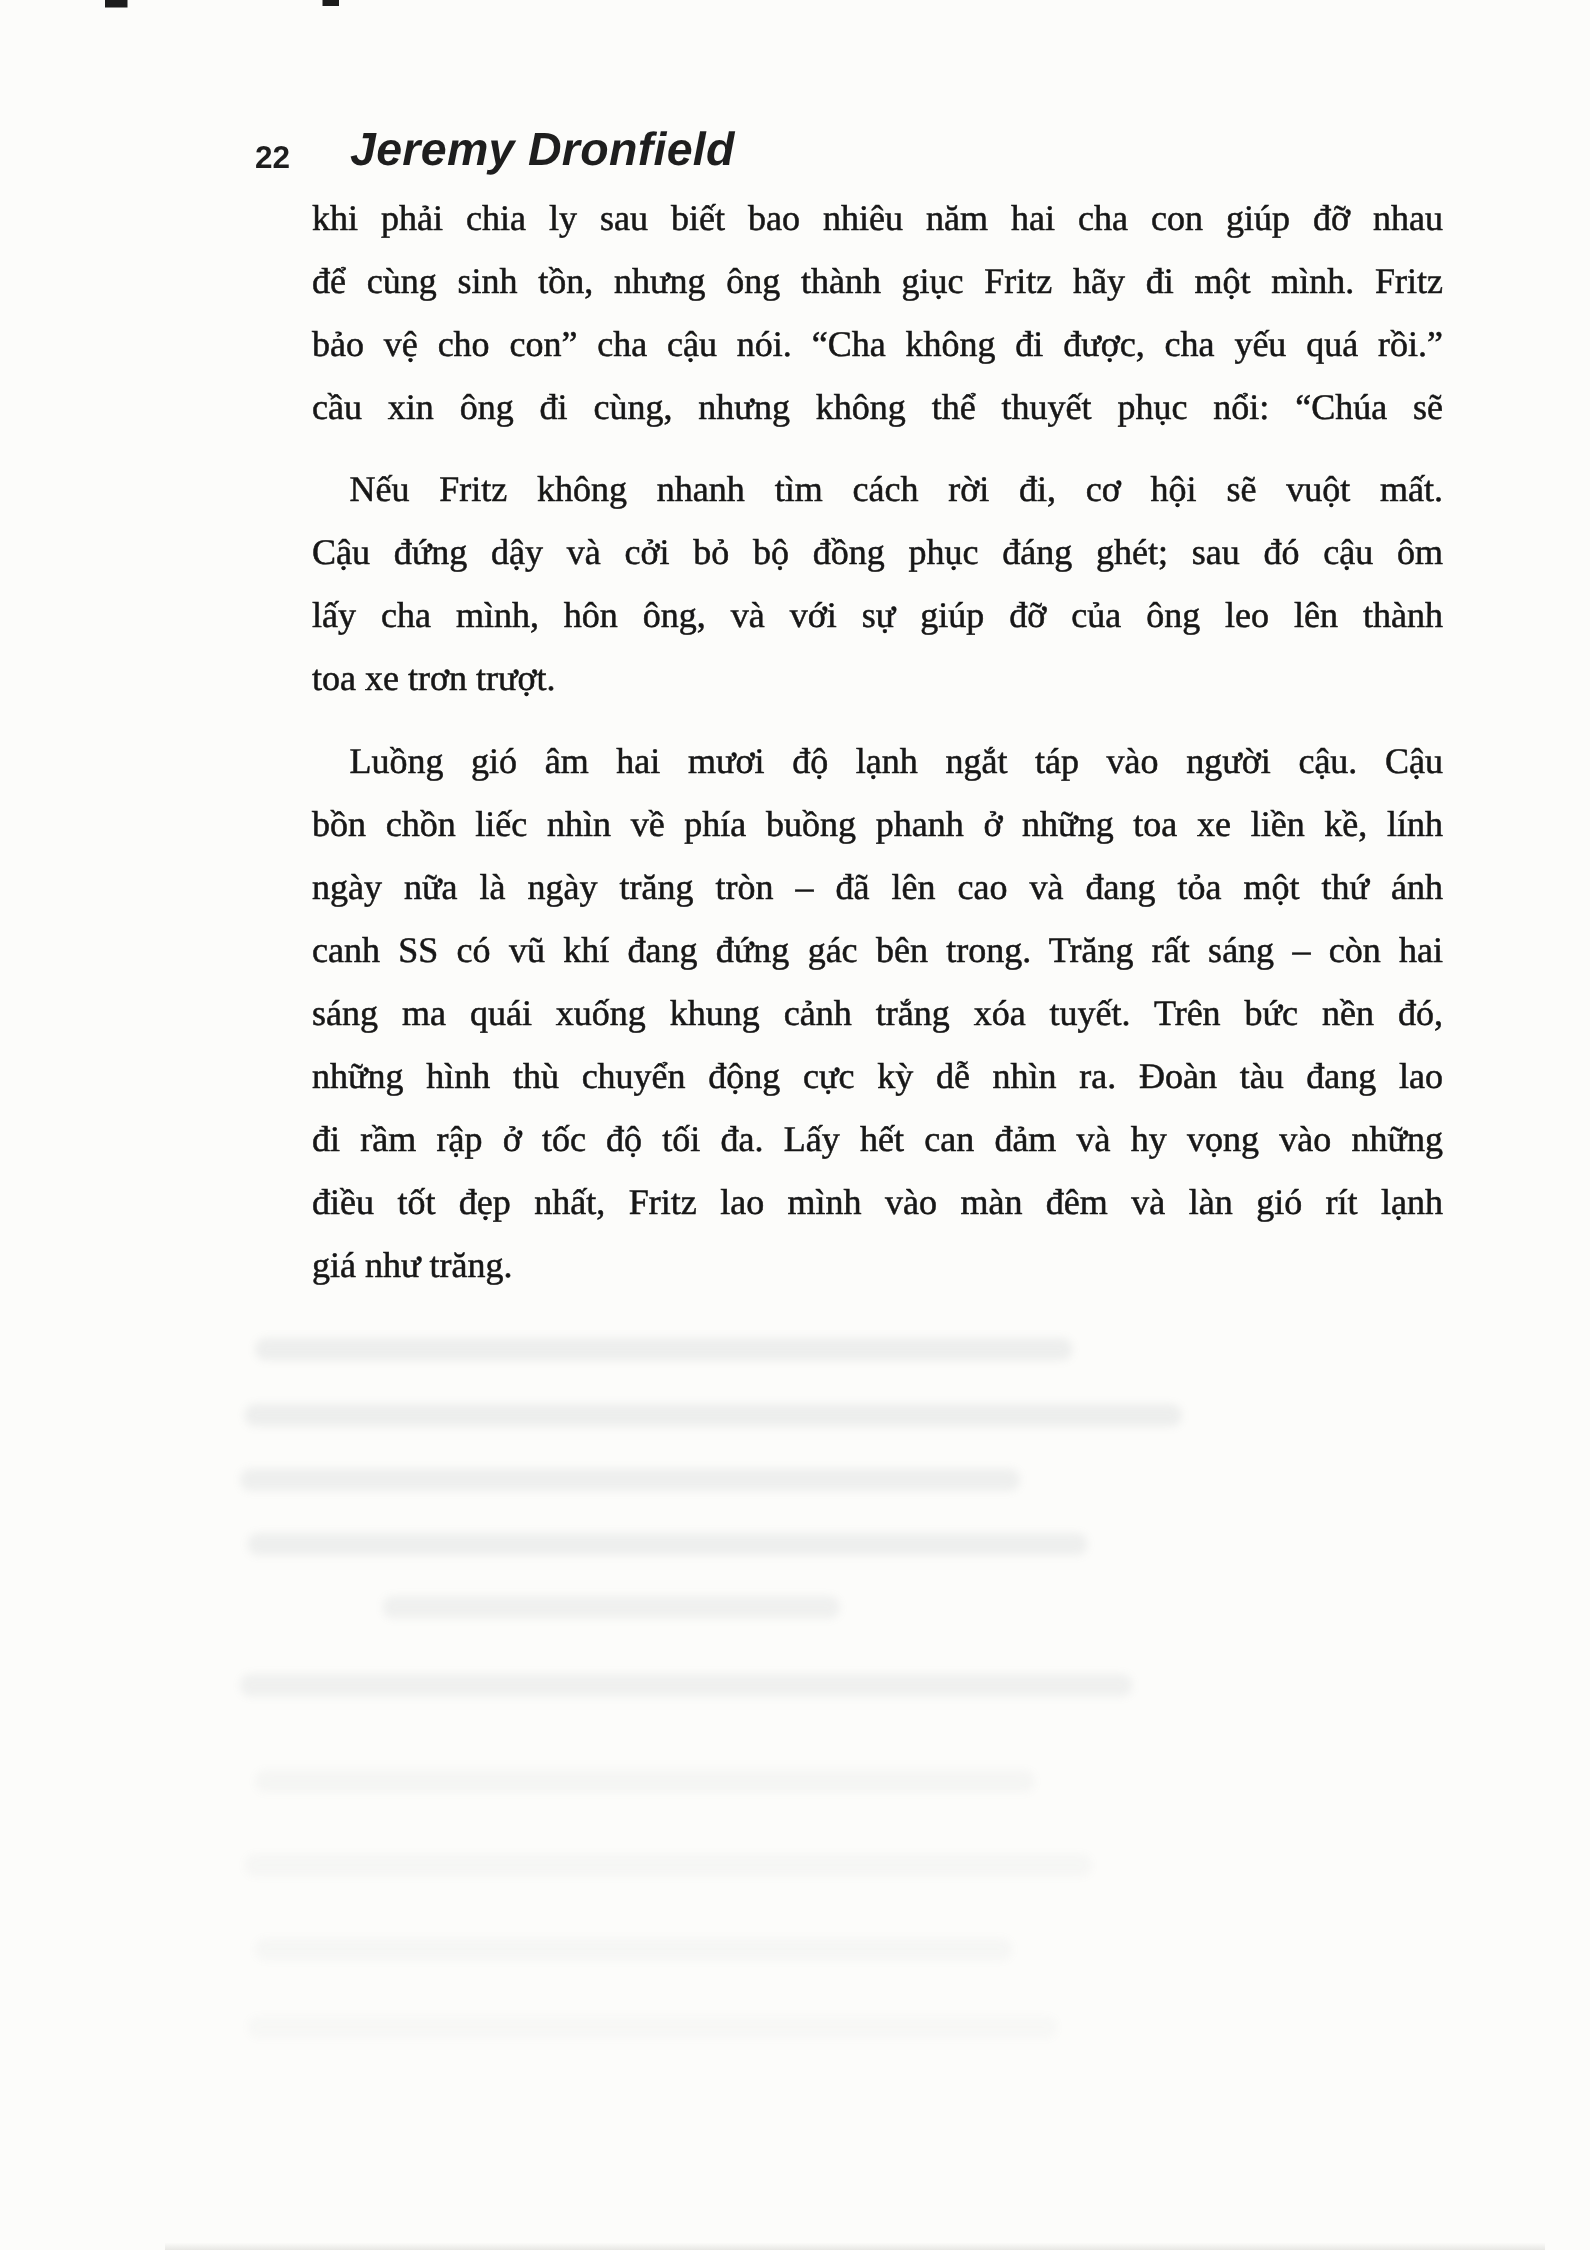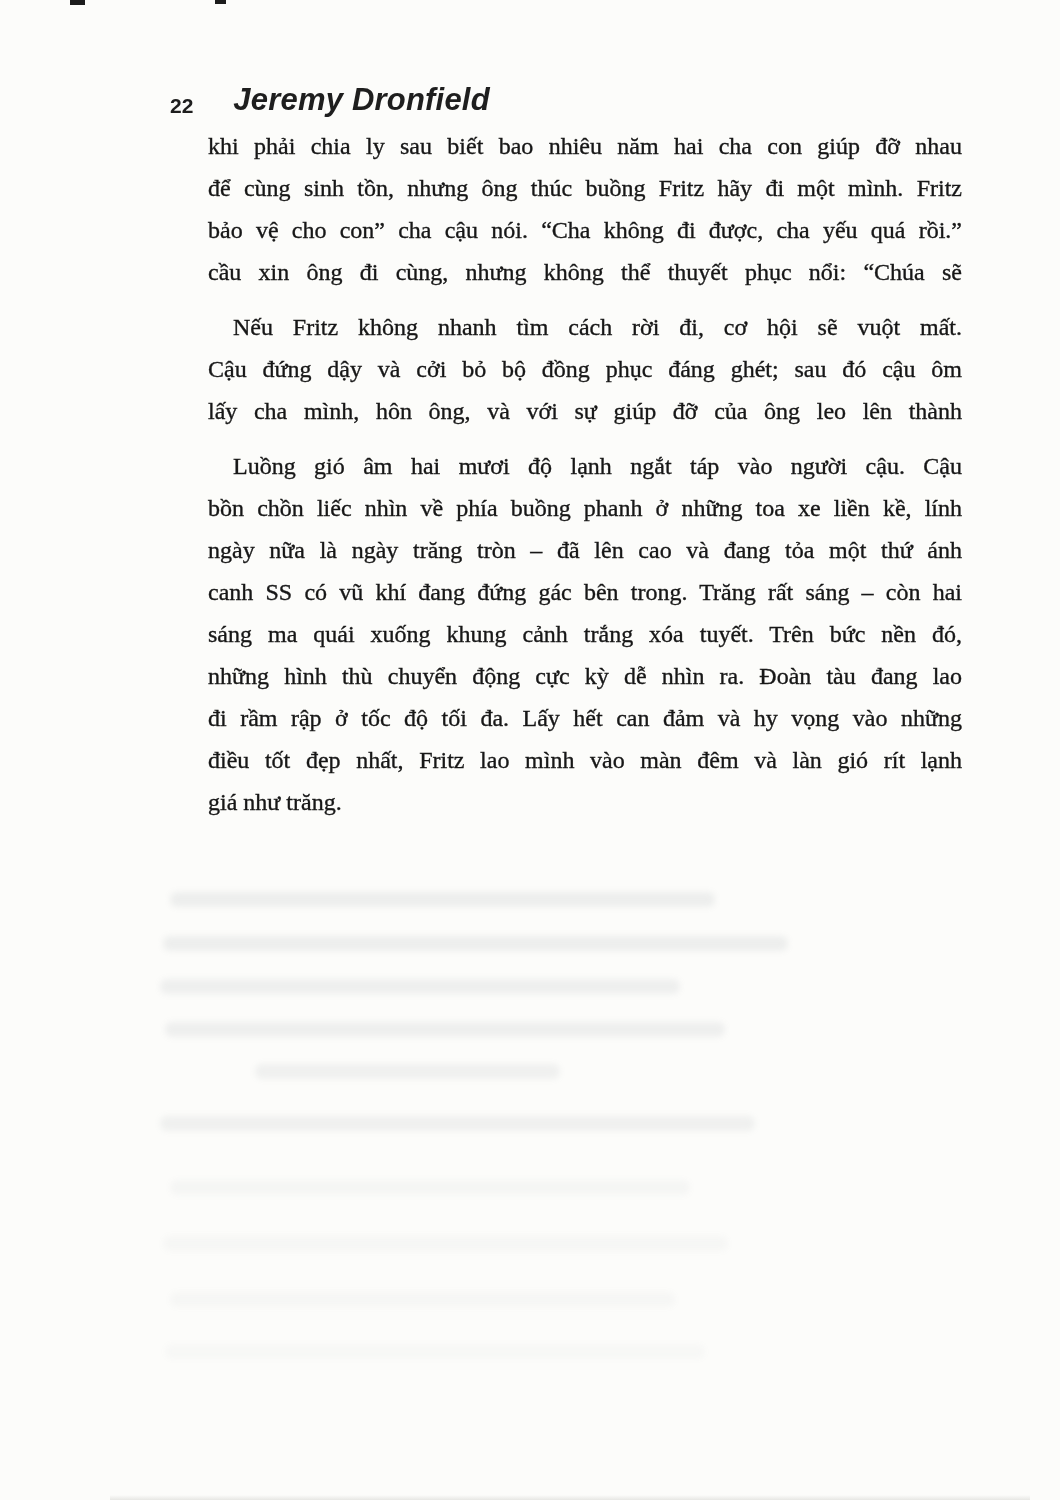--- a/index.html
+++ b/index.html
@@ -104,29 +104,30 @@
 
   <header class="running-head">
     <span class="pagenum">22</span>
     <span class="author">Jeremy Dronfield</span>
   </header>
 
   <main class="body-text">
 
     <p class="para">
       <span class="line">khi phải chia ly sau biết bao nhiêu năm hai cha con giúp đỡ nhau</span>
-      <span class="line">để cùng sinh tồn, nhưng ông thúc buồng Fritz hãy đi một mình. Fritz</span>
+      <span class="line">để cùng sinh tồn, nhưng ông thành giục Fritz hãy đi một mình. Fritz</span>
       <span class="line">bảo vệ cho con” cha cậu nói. “Cha không đi được, cha yếu quá rồi.”</span>
       <span class="line">cầu xin ông đi cùng, nhưng không thể thuyết phục nổi: “Chúa sẽ</span>
     </p>
 
     <p class="para">
       <span class="line indent">Nếu Fritz không nhanh tìm cách rời đi, cơ hội sẽ vuột mất.</span>
       <span class="line">Cậu đứng dậy và cởi bỏ bộ đồng phục đáng ghét; sau đó cậu ôm</span>
       <span class="line">lấy cha mình, hôn ông, và với sự giúp đỡ của ông leo lên thành</span>
+      <span class="line last">toa xe trơn trượt.</span>
     </p>
 
     <p class="para">
       <span class="line indent">Luồng gió âm hai mươi độ lạnh ngắt táp vào người cậu. Cậu</span>
       <span class="line">bồn chồn liếc nhìn về phía buồng phanh ở những toa xe liền kề, lính</span>
       <span class="line">ngày nữa là ngày trăng tròn – đã lên cao và đang tỏa một thứ ánh</span>
       <span class="line">canh SS có vũ khí đang đứng gác bên trong. Trăng rất sáng – còn hai</span>
       <span class="line">sáng ma quái xuống khung cảnh trắng xóa tuyết. Trên bức nền đó,</span>
       <span class="line">những hình thù chuyển động cực kỳ dễ nhìn ra. Đoàn tàu đang lao</span>
       <span class="line">đi rầm rập ở tốc độ tối đa. Lấy hết can đảm và hy vọng vào những</span>

